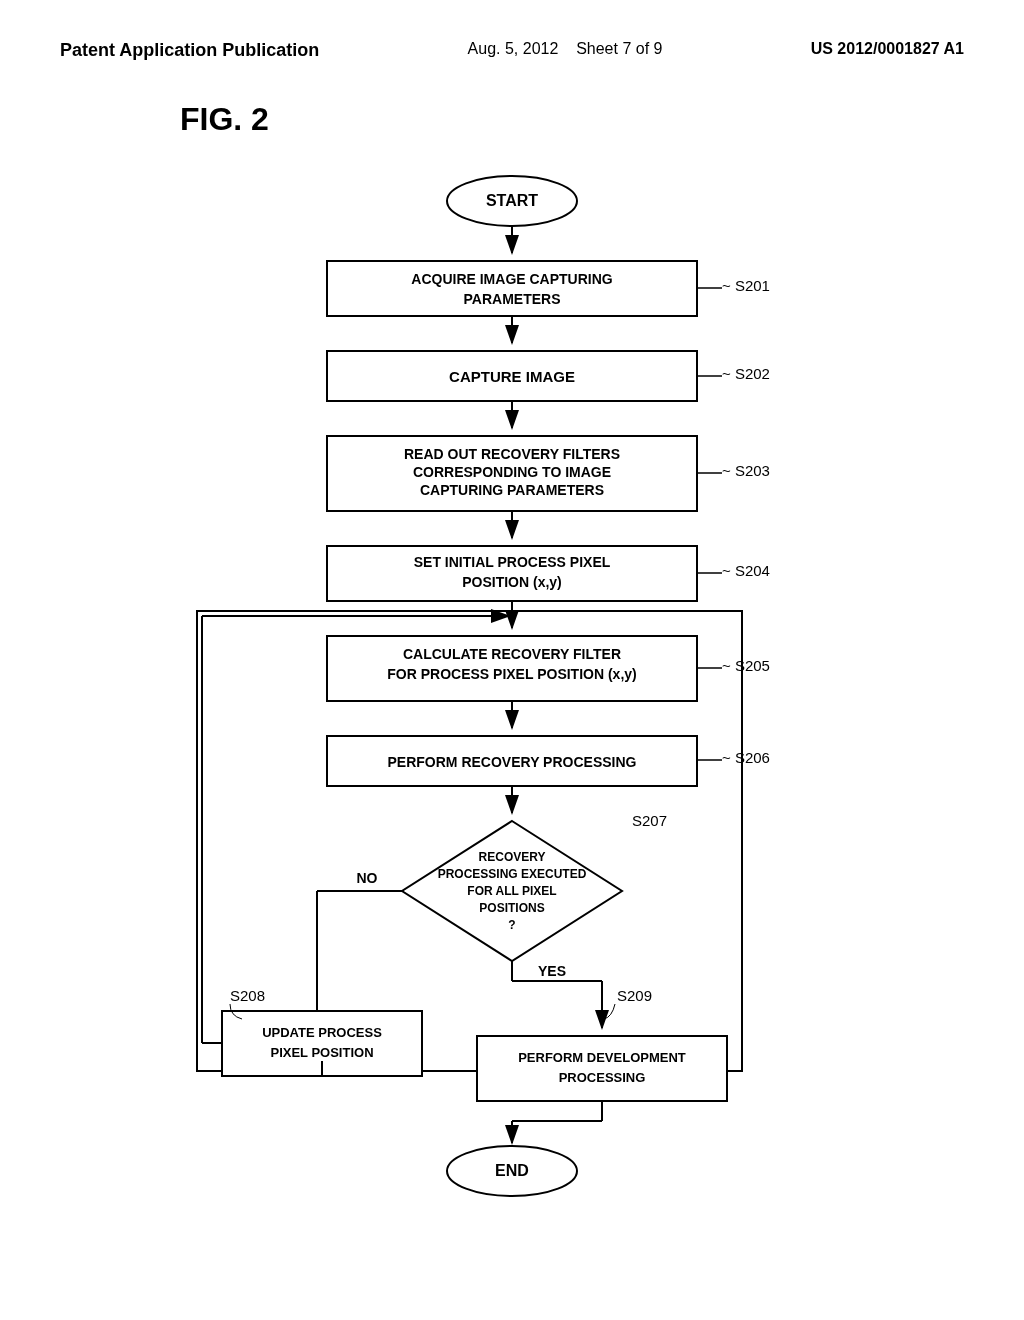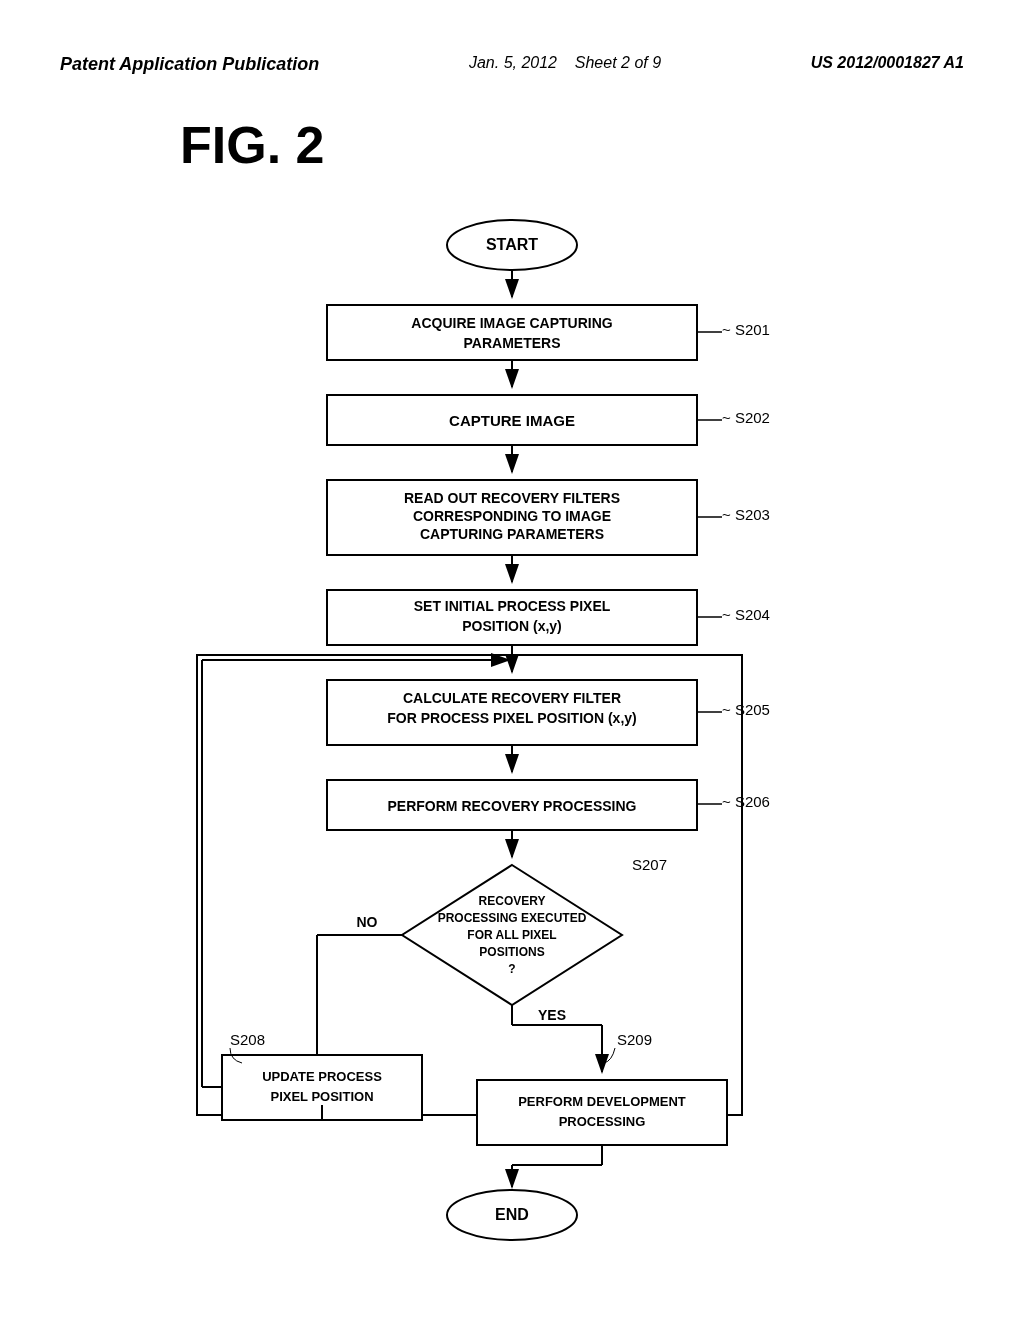--- a/index.html
+++ b/index.html
@@ -9,23 +9,22 @@
       width: 1024px;
       min-height: 1320px;
       position: relative;
     }
 
     
     .header {
       display: flex;
       justify-content: space-between;
       align-items: flex-start;
-      padding: 54px 60px 20px 60px;
+      padding: 40px 60px 20px 60px;
       border-bottom: none;
-      font-style: italic;
     }
     .header-left {
       font-size: 18px;
       font-weight: bold;
     }
     .header-center {
       font-size: 16px;
       text-align: center;
     }
     .header-right {
@@ -36,35 +35,35 @@
     
     .main {
       padding: 20px 60px 40px 60px;
       display: flex;
       flex-direction: column;
       align-items: center;
     }
 
     
     .fig-title {
-      font-size: 52px;
+      font-size: 32px;
       font-weight: bold;
-      margin-bottom: 30px;
+      margin-bottom: 23px;
       align-self: flex-start;
       margin-left: 120px;
     }
   </style>
 </head>
 <body>
 
 <div class="header">
   <div class="header-left">Patent Application Publication</div>
   <div class="header-center">
-    <span>Jan. 5, 2012</span>&nbsp;&nbsp;&nbsp;
-    <span>Sheet 2 of 9</span>
+    <span>Aug. 5, 2012</span>&nbsp;&nbsp;&nbsp;
+    <span>Sheet 7 of 9</span>
   </div>
   <div class="header-right">US 2012/0001827 A1</div>
 </div>
 
 <div class="main">
 
   <div class="fig-title">FIG. 2</div>
 
   <svg width="780" height="1080" viewBox="0 0 780 1080">
 

